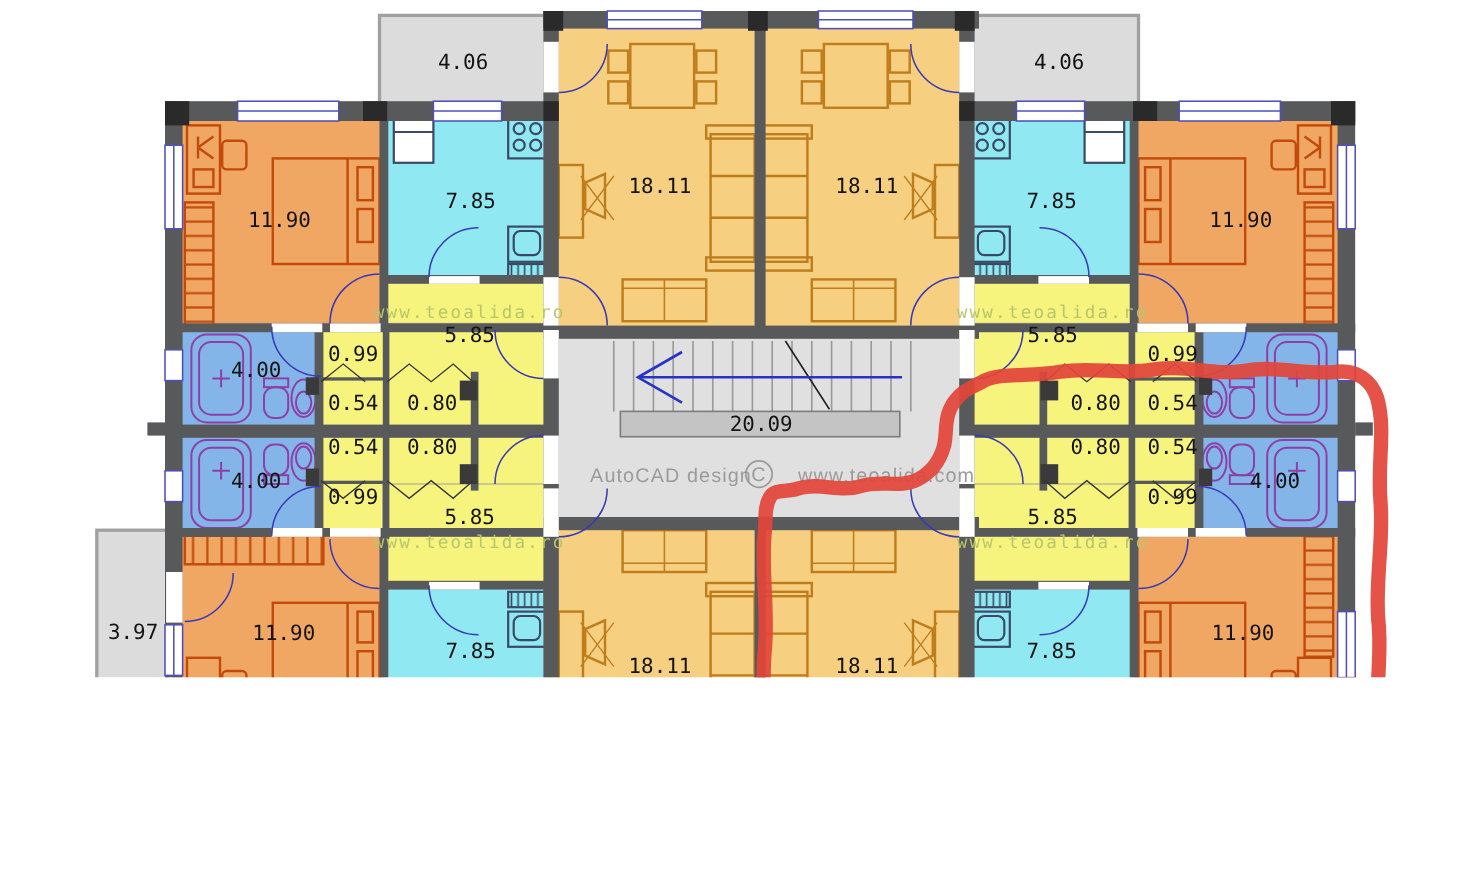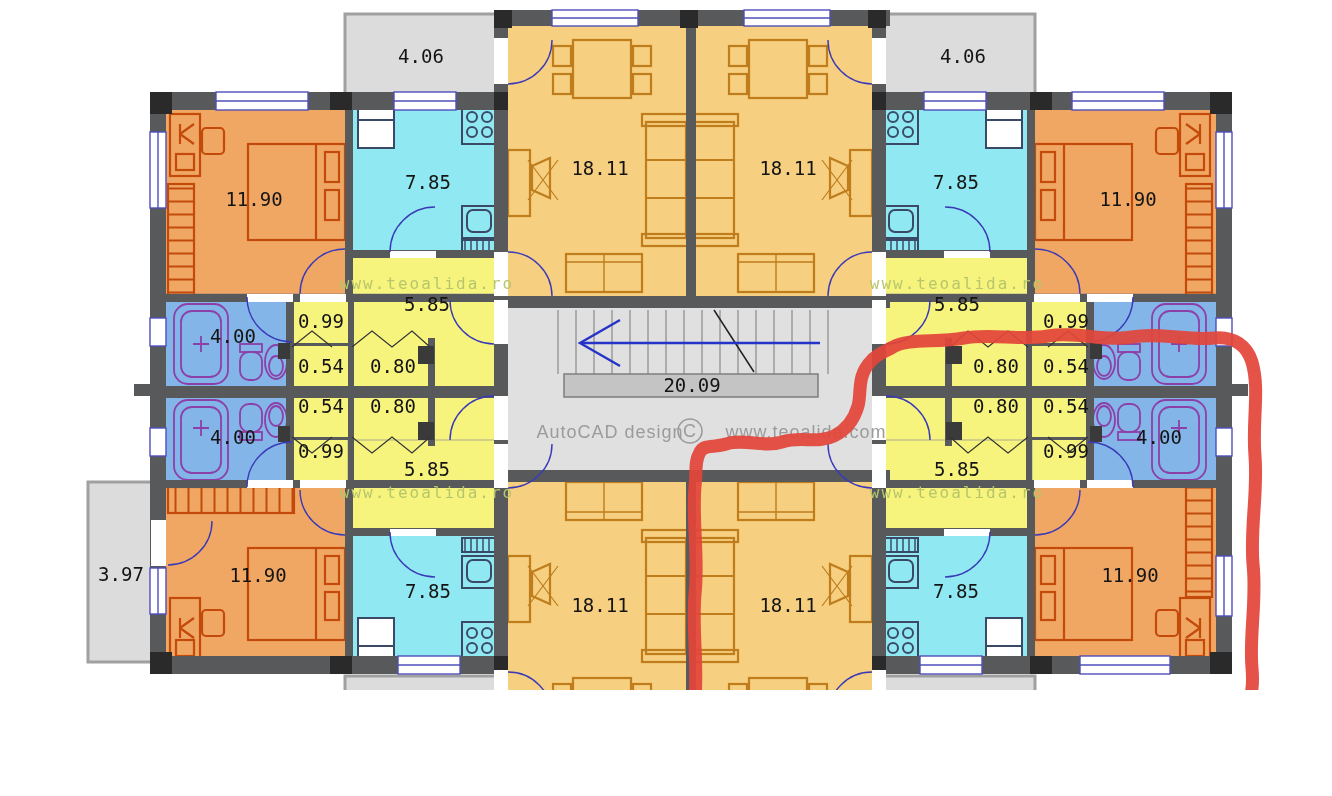--- a/index.html
+++ b/index.html
@@ -1,16 +1,16 @@
 <!DOCTYPE html>
 <html><head>
 <meta charset="utf-8">
 <style>
   html,body{margin:0;padding:0;background:#ffffff;}
-  .canvas{position:relative;width:1332px;height:690px;background:#ffffff;overflow:hidden;
+  .canvas{position:relative;width:1332px;height:616px;background:#ffffff;overflow:hidden;
           font-family:"DejaVu Sans Mono", monospace;}
   svg{position:absolute;left:0;top:0;}
   text{user-select:none;}
   .arealbl{font-family:"DejaVu Sans Mono",monospace;font-size:19px;fill:#141414;}
   .wmark{font-family:"DejaVu Sans Mono",monospace;font-size:16px;fill:#b7c66b;letter-spacing:2px;}
   .credit{font-family:"Liberation Sans",sans-serif;font-size:18px;fill:#9b9b9b;letter-spacing:1px;}
 </style>
 </head>
 <body>
 

